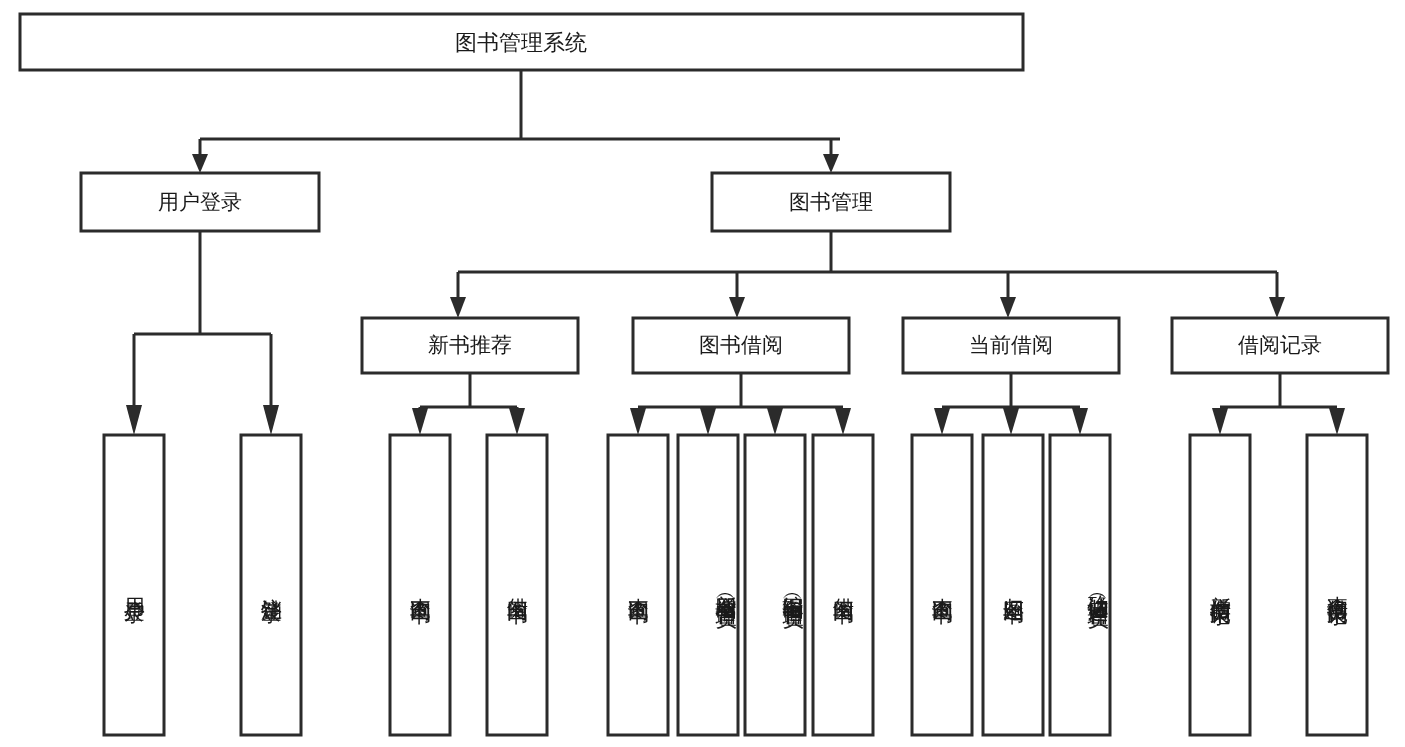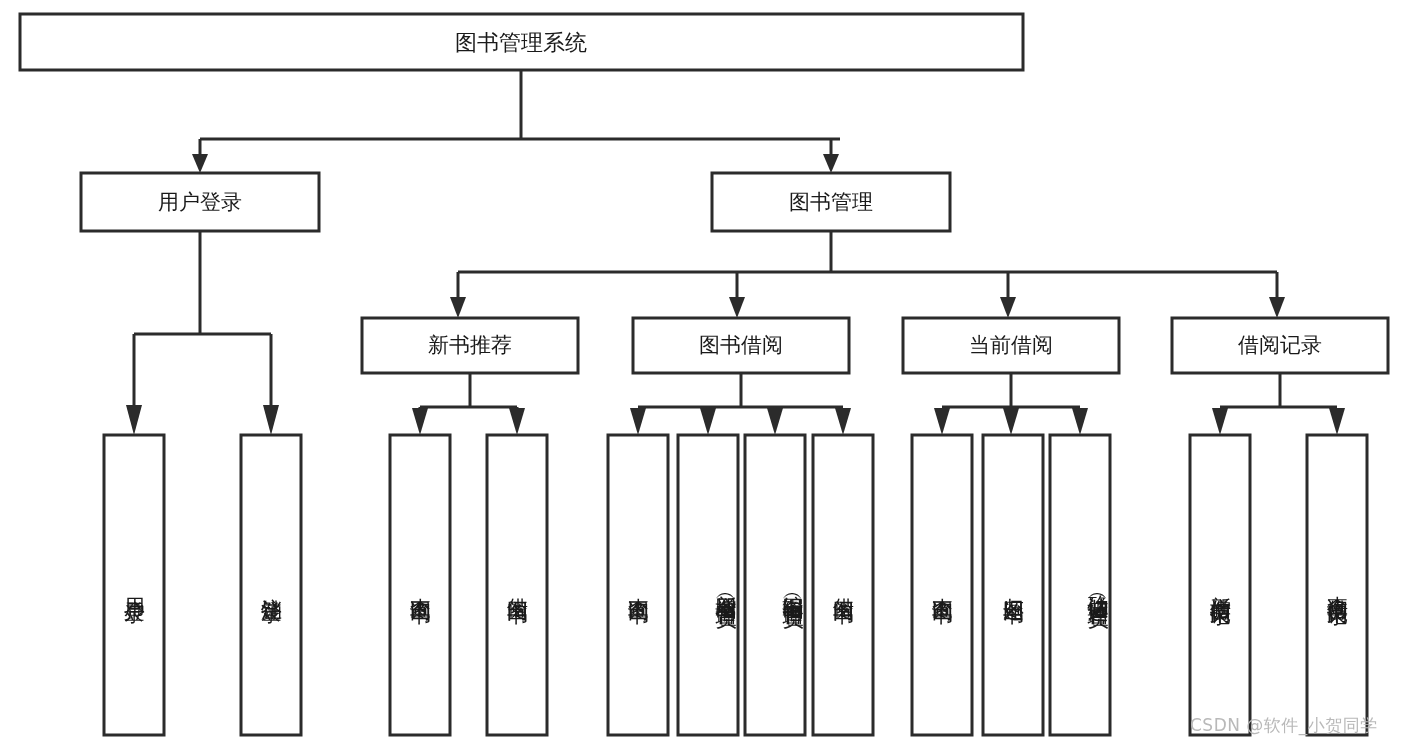--- a/index.html
+++ b/index.html
@@ -187,15 +187,14 @@
   <div class="vlabel" style="left:745px; top:441px; width:60px; height:292px; display:flex; align-items:flex-start; justify-content:center;">编辑图书（管理员）</div>
   <div class="vlabel" style="left:813px; top:435px; width:60px; height:300px; display:flex; align-items:center; justify-content:center;">借阅图书</div>
 
   <div class="vlabel" style="left:912px; top:435px; width:60px; height:300px; display:flex; align-items:center; justify-content:center;">查询图书</div>
   <div class="vlabel" style="left:983px; top:435px; width:60px; height:300px; display:flex; align-items:center; justify-content:center;">归还图书</div>
   <div class="vlabel" style="left:1050px; top:441px; width:60px; height:292px; display:flex; align-items:flex-start; justify-content:center;">确认归还（管理员）</div>
 
   <div class="vlabel" style="left:1190px; top:435px; width:60px; height:300px; display:flex; align-items:center; justify-content:center;">新增借阅记录</div>
   <div class="vlabel" style="left:1307px; top:435px; width:60px; height:300px; display:flex; align-items:center; justify-content:center;">查询借阅记录</div>
 
-  <div class="watermark">CSDN @软件_小贺同学</div>
 
 </div>
 
 </body></html>

